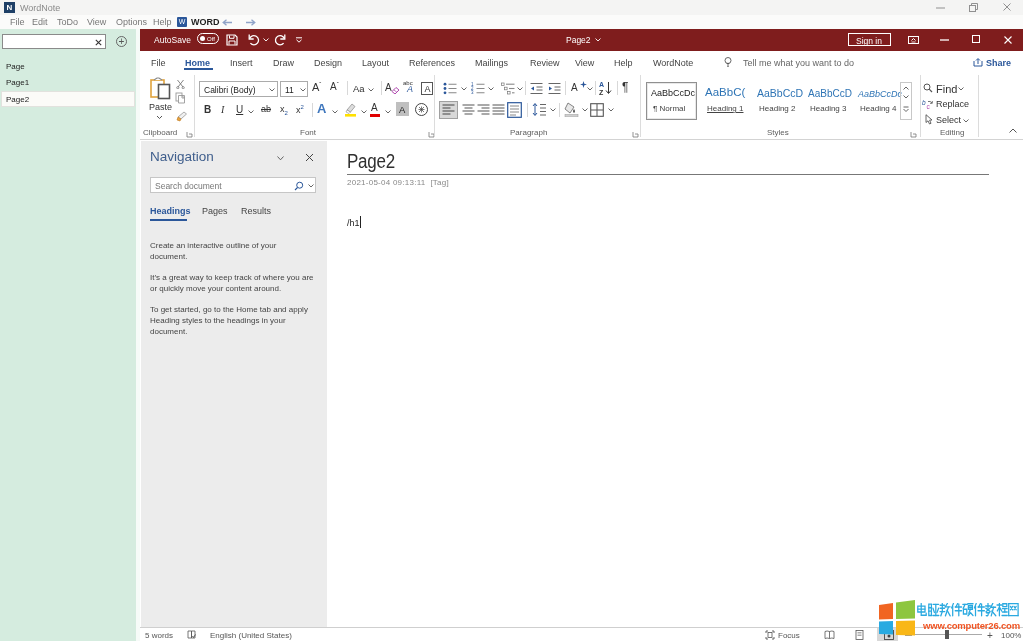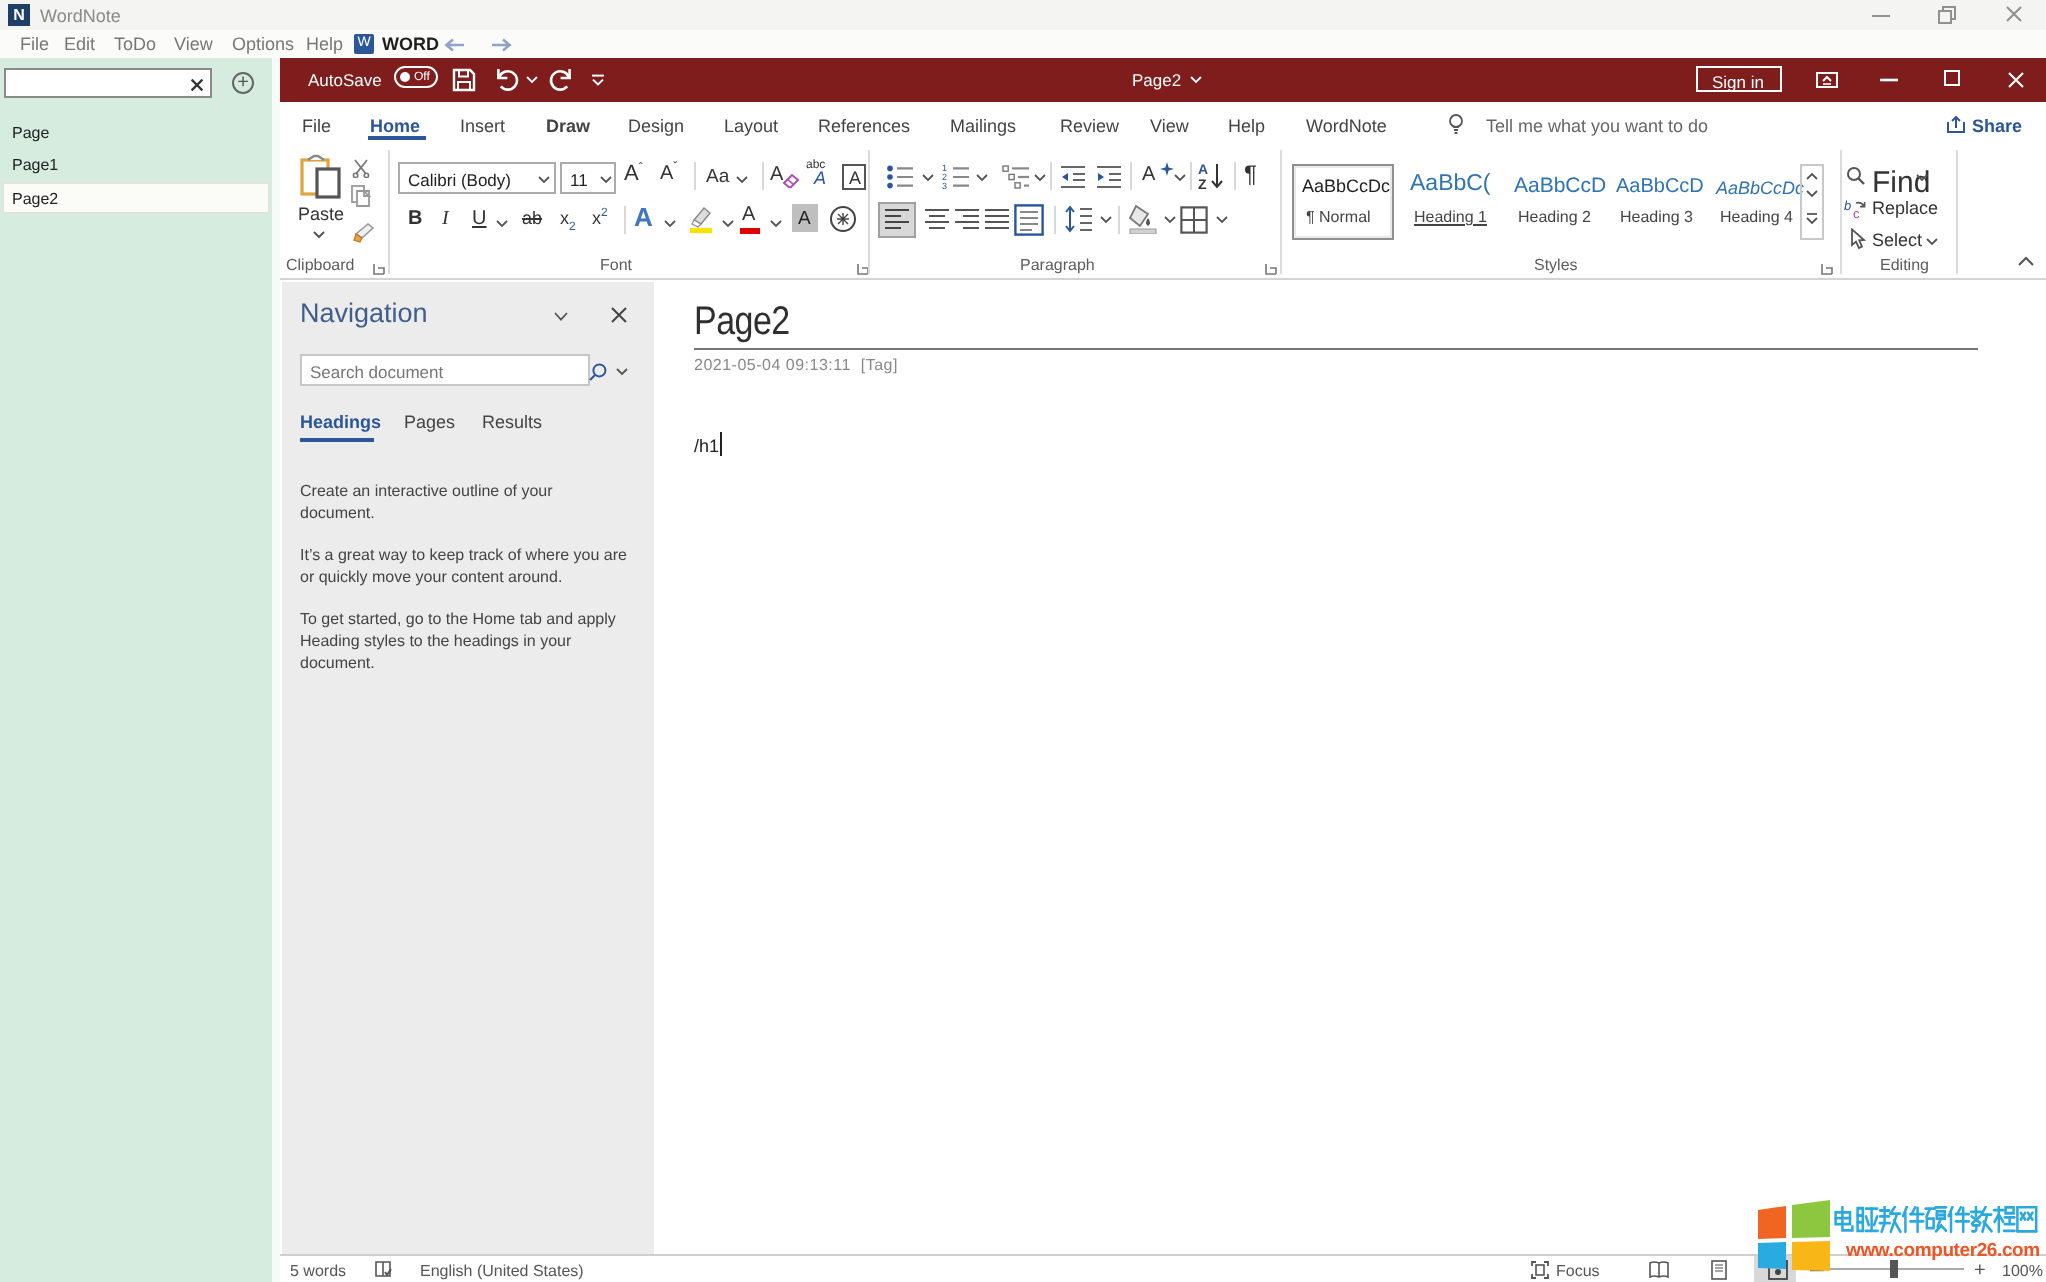--- a/index.html
+++ b/index.html
@@ -119,21 +119,21 @@
   <div class="abs" style="left:832px;top:6px;width:8px;height:8px;border:1px solid #fff;"></div>
   <svg class="abs" style="left:864px;top:7px;" width="8" height="8" viewBox="0 0 8 8">
       <path d="M0.5 0.5 L7.5 7.5 M7.5 0.5 L0.5 7.5" stroke="#fff" stroke-width="1.1"></path>
     </svg>
 </div>
 
 <div id="tabrow" class="abs">
   <span class="tab" style="left:11px;">File</span>
   <span class="tab" style="left:45px;color:#2b579a;font-weight:bold;">Home</span>
   <span class="tab" style="left:90px;">Insert</span>
-  <span class="tab" style="left:133px;font-weight:bold;">Draw</span>
+  <span class="tab" style="left:133px;">Draw</span>
   <span class="tab" style="left:174px;">Design</span>
   <span class="tab" style="left:222px;">Layout</span>
   <span class="tab" style="left:269px;">References</span>
   <span class="tab" style="left:335px;">Mailings</span>
   <span class="tab" style="left:390px;">Review</span>
   <span class="tab" style="left:435px;">View</span>
   <span class="tab" style="left:474px;">Help</span>
   <span class="tab" style="left:513px;">WordNote</span>
   <div class="abs" style="left:44px;top:17px;width:29px;height:2px;background:#2b579a;"></div>
 
@@ -399,21 +399,21 @@
     <svg class="abs" style="left:770px;top:58px;" width="7" height="7" viewBox="0 0 7 7">
         <path d="M1 1 v5 h5 M3 3 h3 v3" fill="none" stroke="#777" stroke-width="0.8"></path>
       </svg>
     <div class="gdiv" style="left:780px;"></div>
   </div>
   <div id="rb-edit">
     <svg class="abs" style="left:783px;top:10px;" width="10" height="10" viewBox="0 0 10 10">
         <circle cx="4" cy="4" r="3" fill="none" stroke="#555" stroke-width="1"></circle>
         <path d="M6.2 6.2 L9 9" stroke="#555" stroke-width="1.2"></path>
       </svg>
-    <span class="abs" style="left:796px;top:10px;font-size:15px;color:#333;">Find</span>
+    <span class="abs" style="left:796px;top:10px;font-size:11px;color:#333;">Find</span>
     <svg class="abs" style="left:818px;top:14px;" width="6" height="4" viewBox="0 0 6 4">
         <path d="M0.5 0.5 l2.5 2.5 L5.5 0.5" fill="none" stroke="#555" stroke-width="0.9"></path>
       </svg>
     <svg class="abs" style="left:782px;top:26px;" width="12" height="11" viewBox="0 0 12 11">
         <text x="0" y="6" font-size="6.5" fill="#2b579a" font-style="italic">b</text>
         <text x="4.5" y="10" font-size="6.5" fill="#b14bb0">c</text>
         <path d="M6 2.5 a3.5 3.5 0 0 1 4 1.5 M10.3 2 v2.3 h-2.3" fill="none" stroke="#555" stroke-width="0.8"></path>
       </svg>
     <span class="abs" style="left:796px;top:26px;font-size:9px;color:#333;">Replace</span>
     <svg class="abs" style="left:784px;top:41px;" width="9" height="11" viewBox="0 0 9 11">
@@ -432,21 +432,21 @@
 </div>
 
 <div id="navpane" class="abs">
   <div class="abs" style="left:9px;top:8px;font-size:13.5px;color:#3f5e8c;">Navigation</div>
   <svg class="abs" style="left:136px;top:15px;" width="7" height="5" viewBox="0 0 7 5">
       <path d="M0.5 0.5 L3.5 3.8 L6.5 0.5" fill="none" stroke="#555" stroke-width="0.9"></path>
     </svg>
   <svg class="abs" style="left:164px;top:12px;" width="9" height="9" viewBox="0 0 9 9">
       <path d="M1 1 L8 8 M8 1 L1 8" stroke="#444" stroke-width="1"></path>
     </svg>
-  <div class="abs" style="left:9px;top:36px;width:145px;height:16px;background:#fff;border:1px solid #c6c6c6;">
+  <div class="abs" style="left:9px;top:36px;width:166px;height:16px;background:#fff;border:1px solid #c6c6c6;">
     <span class="abs" style="left:4px;top:3px;font-size:8.5px;color:#767676;">Search document</span>
     <svg class="abs" style="left:143px;top:3px;" width="10" height="10" viewBox="0 0 10 10">
         <circle cx="5.7" cy="4.2" r="3" fill="none" stroke="#2b579a" stroke-width="1"></circle>
         <path d="M3.5 6.5 L1 9" stroke="#2b579a" stroke-width="1.1"></path>
       </svg>
     <svg class="abs" style="left:157px;top:6px;" width="6" height="4" viewBox="0 0 6 4">
         <path d="M0.5 0.5 l2.5 2.5 L5.5 0.5" fill="none" stroke="#555" stroke-width="0.9"></path>
       </svg>
   </div>
   <span class="abs" style="left:9px;top:65px;font-size:9px;font-weight:bold;color:#2b579a;">Headings</span>

